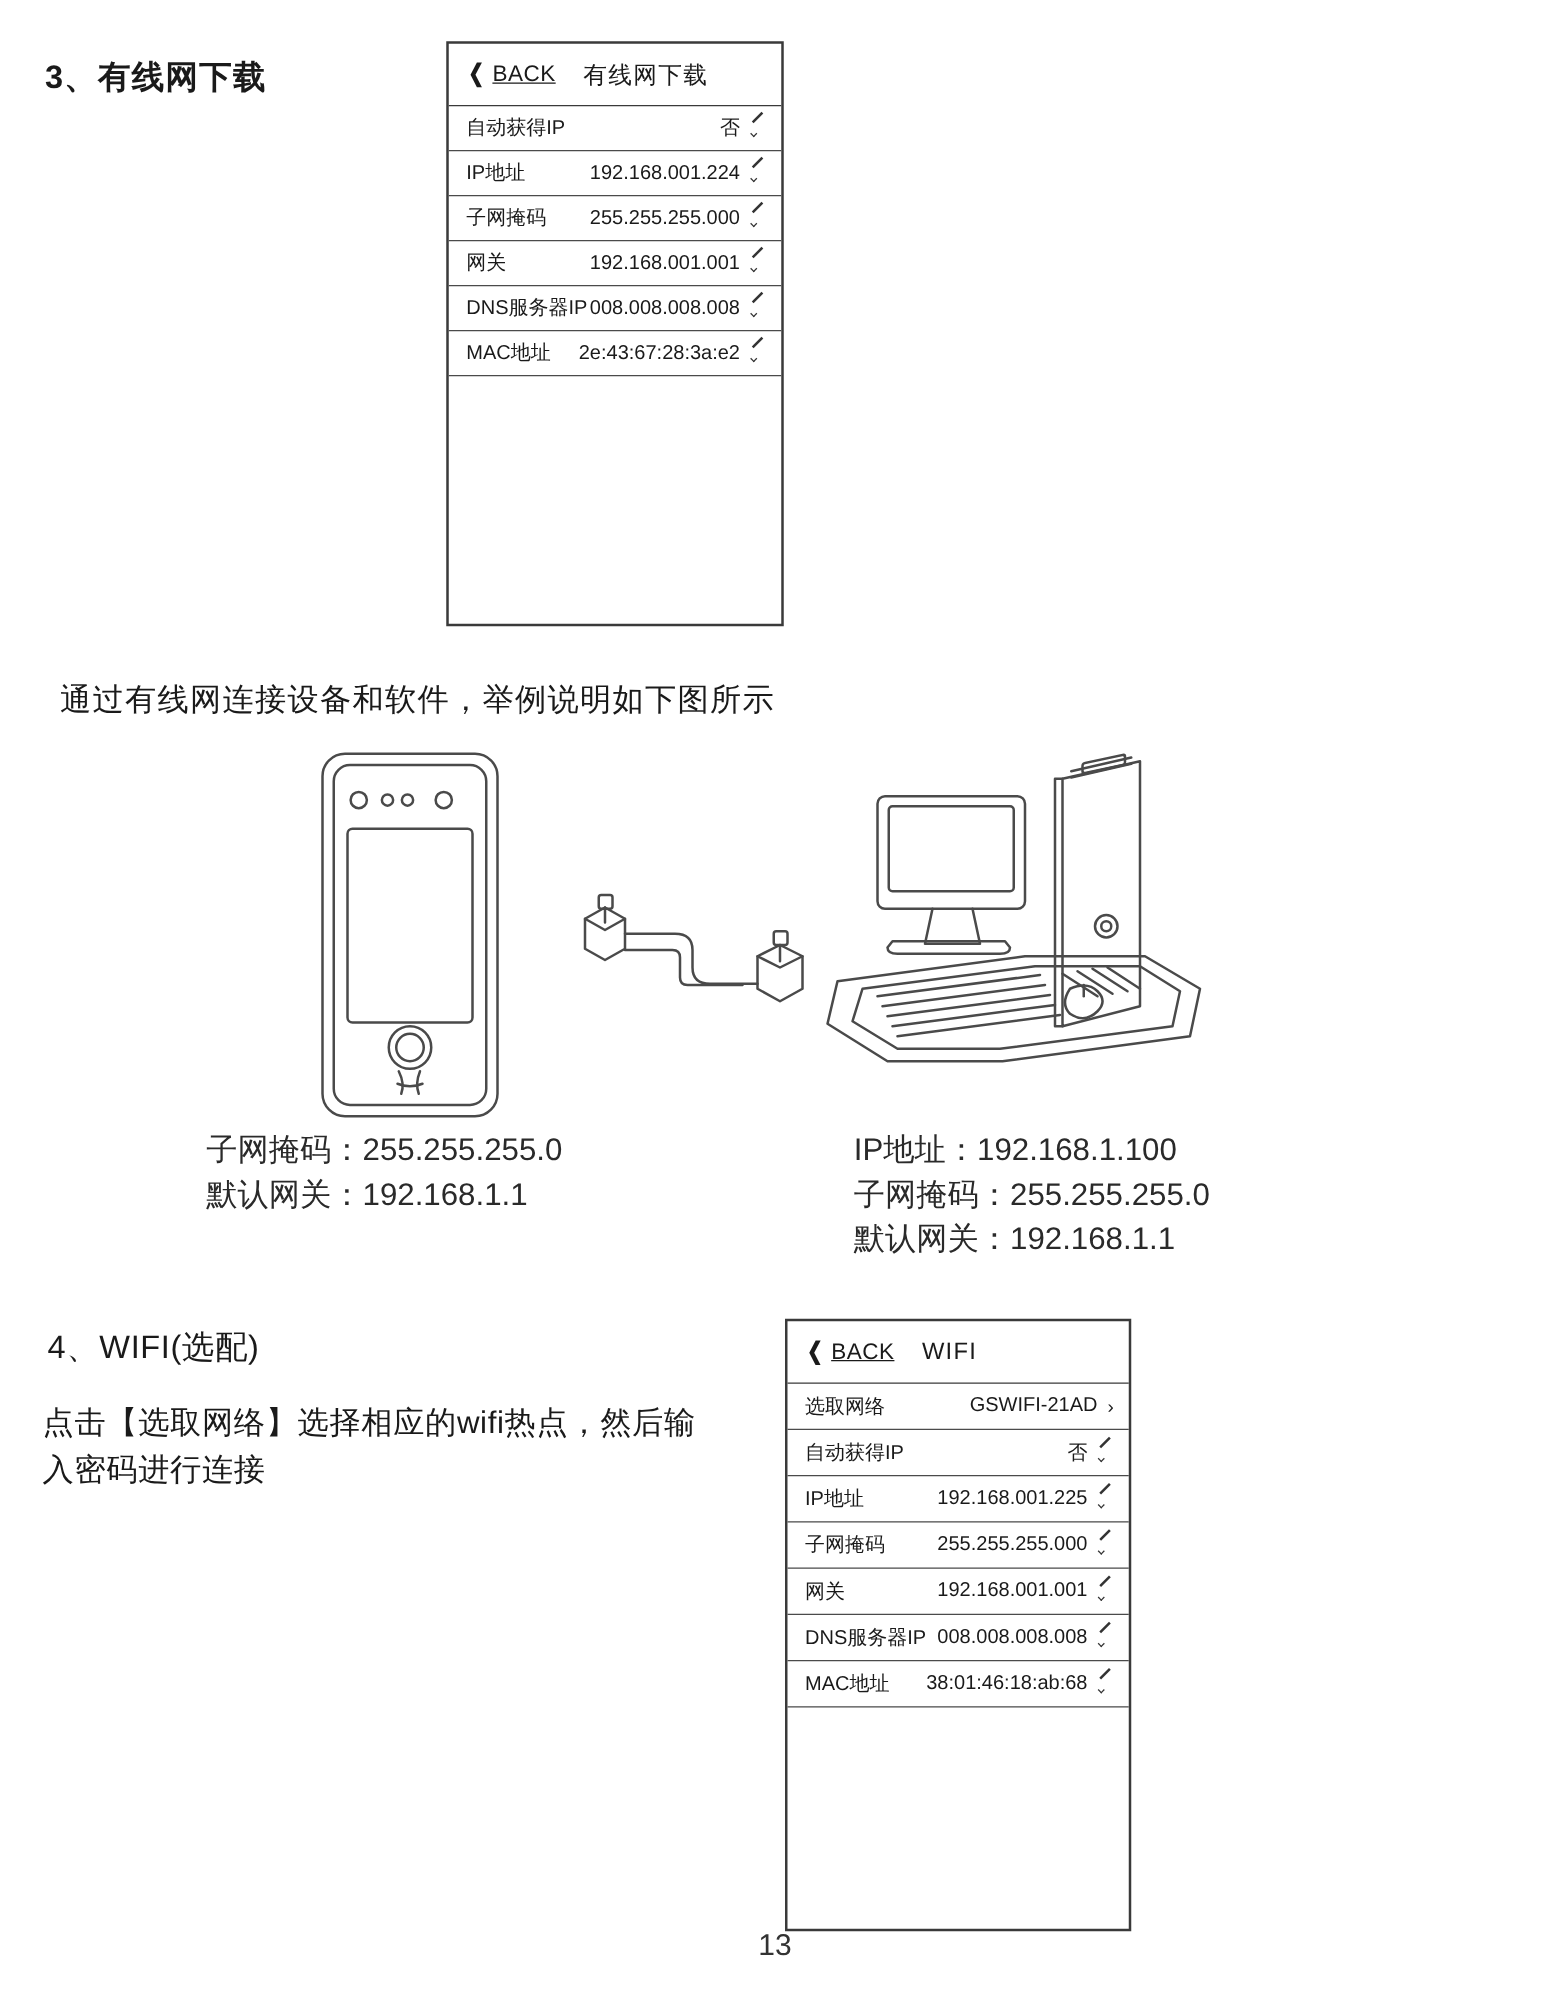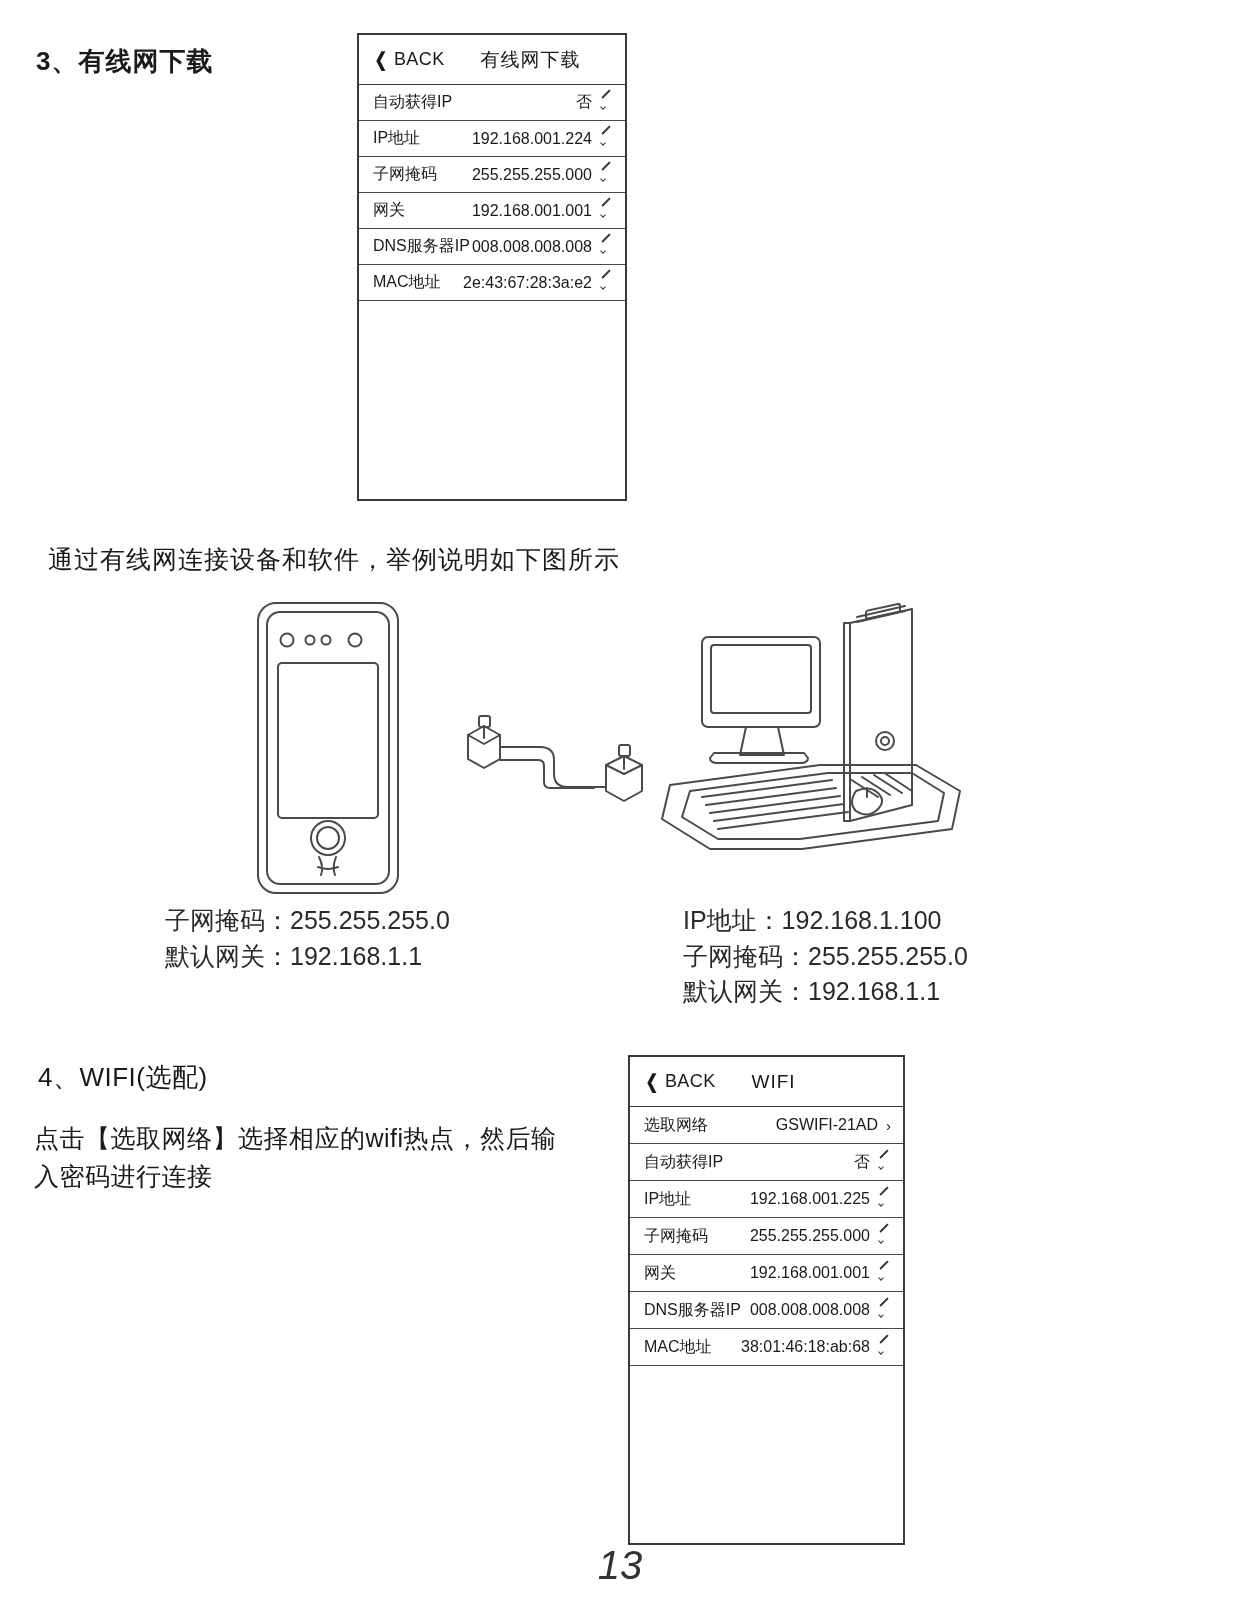--- a/index.html
+++ b/index.html
@@ -48,24 +48,25 @@
   .back-chevron {
     font-size: 19px;
     font-weight: bold;
     line-height: 1;
     display: inline-block;
     transform: scaleX(0.8);
   }
   .back-label {
     font-size: 18px;
     letter-spacing: 0.4px;
+    text-decoration: underline;
   }
   .screen-title {
     font-size: 19px;
-    margin-left: 36px;
+    margin-left: 22px;
     letter-spacing: 1px;
   }
 
   .row {
     display: flex;
     align-items: center;
     justify-content: space-between;
     border-bottom: 1px solid #4a4a4a;
     box-sizing: border-box;
     padding: 0 12px 0 14px;
@@ -178,23 +179,22 @@
   #wifi-panel .row { height: 37px; }
   #wifi-panel .row-label { font-size: 16px; }
   #wifi-panel .row-value { font-size: 16px; }
 
   .page-number {
     position: absolute;
     left: 0;
     right: 0;
     top: 1543px;
     text-align: center;
-    font-size: 40px;
+    font-size: 24px;
     color: #333;
-    font-style: italic;
   }
 </style>
 </head>
 <body>
 
 <div class="section3-heading">3、有线网下载</div>
 
 <div class="screen-panel" id="wired-panel">
   <div class="screen-titlebar">
     <div class="back-group">

